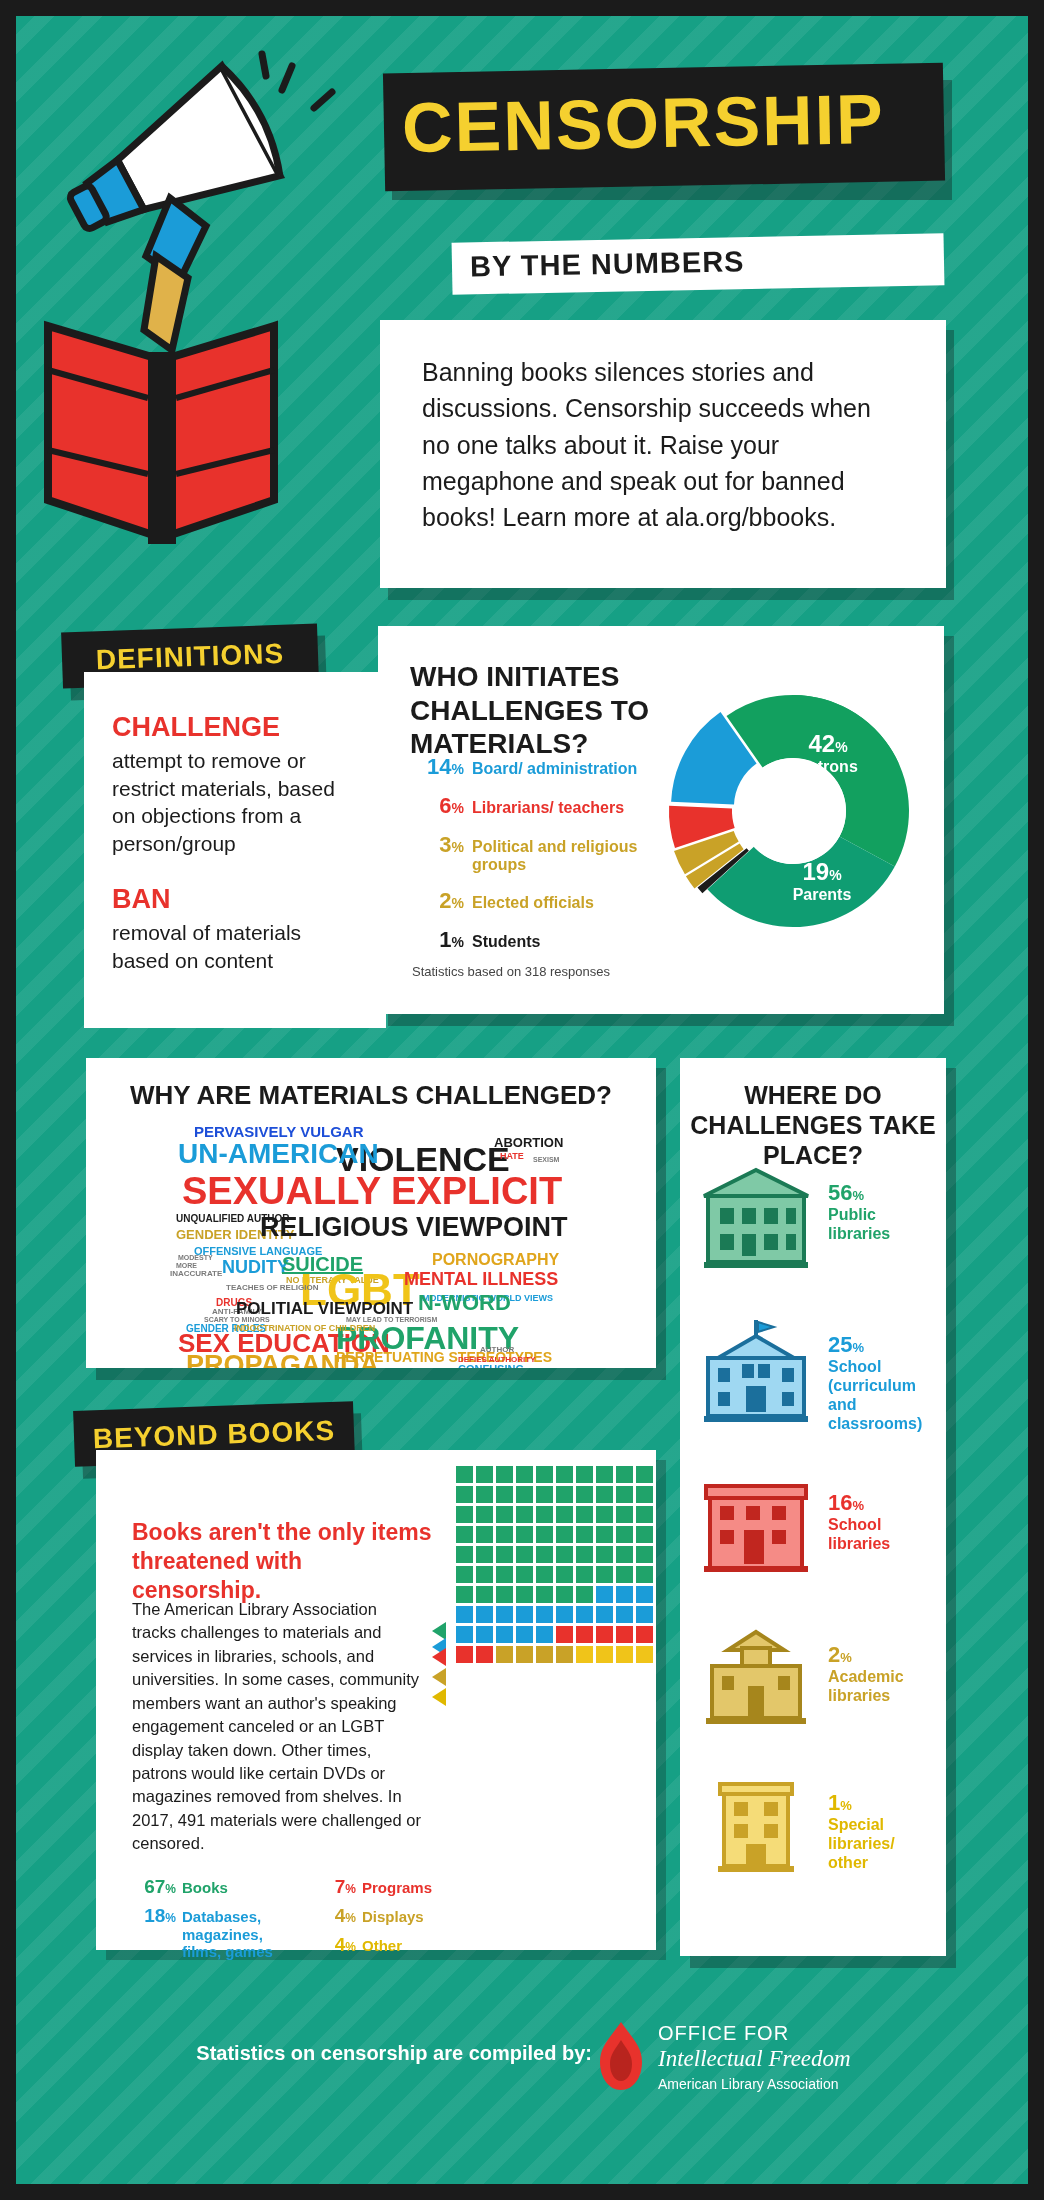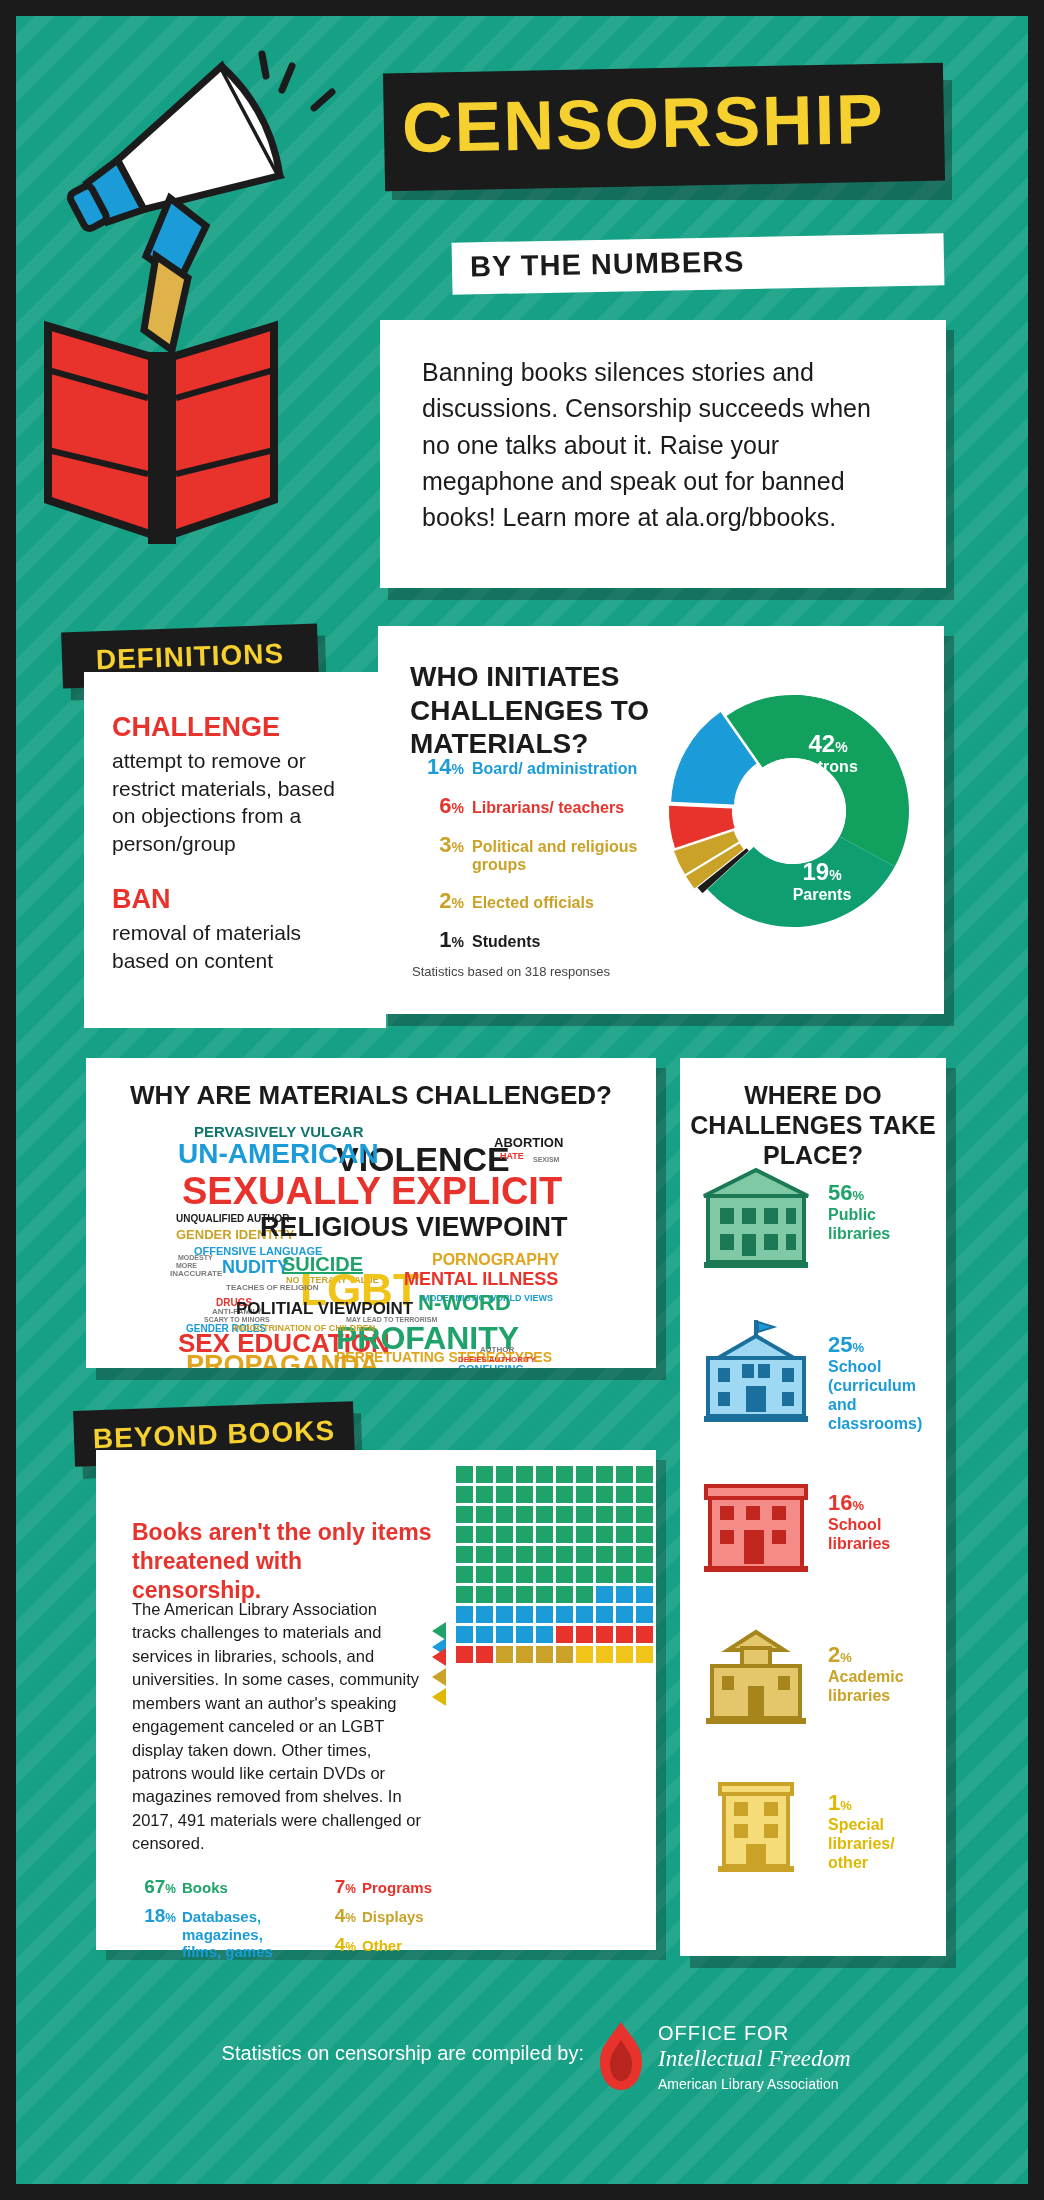--- a/index.html
+++ b/index.html
@@ -187,22 +187,22 @@
   .bs-row { display: flex; align-items: baseline; margin-bottom: 7px; }
   .bs-pct { font-weight: bold; font-size: 19px; min-width: 44px; text-align: right; }
   .bs-pct .u { font-size: 12px; }
   .bs-lbl { font-size: 15px; font-weight: bold; margin-left: 6px; line-height: 1.18; }
   .waffle { position: absolute; left: 360px; top: 16px; }
   .waffle i { position: absolute; width: 17px; height: 17px; display: block; }
   .arrow { position: absolute; width: 0; height: 0; }
 
   
   .footer-txt {
-    position: absolute; left: 124px; top: 2042px; width: 460px;
-    color: #fff; font-weight: normal; font-size: 20px; text-align: right;
+    position: absolute; left: 132px; top: 2042px; width: 460px;
+    color: #fff; font-weight: bold; font-size: 20px; text-align: right;
   }
   .logo-wrap { position: absolute; left: 592px; top: 2014px; width: 330px; height: 90px; }
   .logo-t1 { position: absolute; left: 66px; top: 8px; color:#fff; font-size: 20px; letter-spacing: 1px; }
   .logo-t2 { position: absolute; left: 66px; top: 32px; color:#fff; font-size: 23px; font-style: italic; font-family: "Liberation Serif", serif; }
   .logo-t3 { position: absolute; left: 66px; top: 62px; color:#fff; font-size: 14px; }
 </style>
 </head>
 <body>
 
 <div class="page">
@@ -322,21 +322,21 @@
         <div><span class="big">19</span><span class="u">%</span></div>
         <div class="nm">Parents</div>
       </div>
     </div>
   </div>
 
   <div class="wc-shadow"></div>
   <div class="wc-box">
     <div class="wc-title">WHY ARE MATERIALS CHALLENGED?</div>
     <div class="wc-words" id="wc-words">
-        <span style="left: 108px; top: 6px; font-size: 15px; color: #0f766e;">PERVASIVELY VULGAR</span>
+        <span style="left: 108px; top: 6px; font-size: 15px; color: #1d4ed8;">PERVASIVELY VULGAR</span>
         <span style="left: 250px; top: 24px; font-size: 34px; color: rgb(27, 27, 27);">VIOLENCE</span>
         <span style="left: 408px; top: 18px; font-size: 13px; color: rgb(27, 27, 27);">ABORTION</span>
         <span style="left: 398px; top: 34px; font-size: 9px; color: rgb(232, 50, 44); padding-left: 16px;">HATE</span>
         <span style="left: 447px; top: 38px; font-size: 7px; color: rgb(122, 122, 122);">SEXISM</span>
         <span style="left: 92px; top: 22px; font-size: 28px; color: rgb(27, 156, 216);">UN-AMERICAN</span>
         <span style="left: 96px; top: 54px; font-size: 38px; color: rgb(232, 50, 44);">SEXUALLY EXPLICIT</span>
         <span style="left: 90px; top: 96px; font-size: 10px; color: rgb(27, 27, 27);">UNQUALIFIED AUTHOR</span>
         <span style="left: 90px; top: 110px; font-size: 13px; color: rgb(201, 162, 39);">GENDER IDENTITY</span>
         <span style="left: 174px; top: 96px; font-size: 27px; color: rgb(27, 27, 27);">RELIGIOUS VIEWPOINT</span>
         <span style="left: 108px; top: 128px; font-size: 11px; color: rgb(27, 156, 216);">OFFENSIVE LANGUAGE</span>

